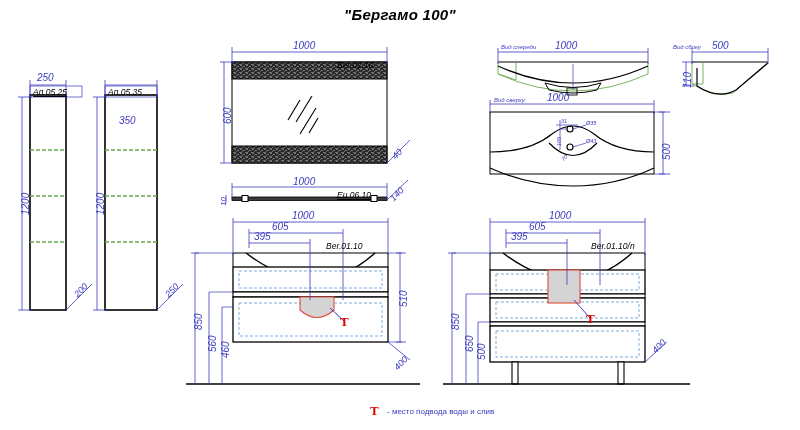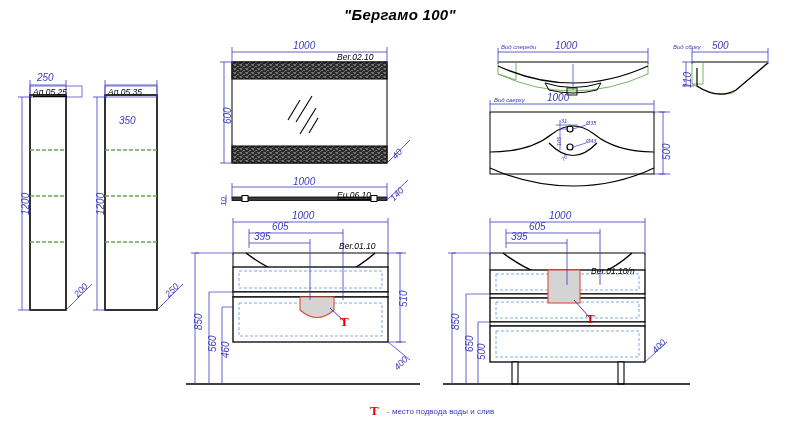--- a/index.html
+++ b/index.html
@@ -253,21 +253,21 @@
   <div class="lbl" style="left:33px;top:87px;text-decoration:underline;">Ап.05.25</div>
   <div class="dim rot90" style="left:20px;top:215px;">1200</div>
   <div class="dim rot45" style="left:72px;top:292px;font-size:9px;">200</div>
 
   <div class="dim" style="left:119px;top:72px;margin-top:43px;">350</div>
   <div class="lbl" style="left:108px;top:87px;">Ап.05.35</div>
   <div class="dim rot90" style="left:95px;top:215px;">1200</div>
   <div class="dim rot45" style="left:163px;top:292px;font-size:9px;">250</div>
 
   <div class="dim" style="left:293px;top:40px;">1000</div>
-  <div class="lbl" style="left:337px;top:52px;">Ber.02.10</div>
+  <div class="lbl" style="left:337px;top:60px;">Ber.02.10</div>
   <div class="dim rot90" style="left:222px;top:124px;">600</div>
   <div class="dim rot45" style="left:390px;top:154px;font-size:9px;">40</div>
 
   <div class="dim" style="left:293px;top:176px;">1000</div>
   <div class="lbl" style="left:337px;top:190px;text-decoration:underline;">Eu.06.10</div>
   <div class="dim rot90 sm" style="left:219px;top:206px;">10</div>
   <div class="dim rot45" style="left:388px;top:196px;font-size:9px;">140</div>
 
   <div class="vlab" style="left:501px;top:44px;">Вид спереди</div>
   <div class="dim" style="left:555px;top:40px;">1000</div>
@@ -281,32 +281,32 @@
   <div class="dim rot90" style="left:661px;top:160px;">500</div>
   <div class="dim xs" style="left:561px;top:118px;">31</div>
   <div class="dim xs" style="left:586px;top:120px;">Ø35</div>
   <div class="dim xs rot90" style="left:556px;top:146px;">105</div>
   <div class="dim xs" style="left:586px;top:138px;">Ø43</div>
   <div class="dim xs rot45" style="left:560px;top:158px;">70</div>
 
   <div class="dim" style="left:292px;top:210px;">1000</div>
   <div class="dim" style="left:272px;top:221px;">605</div>
   <div class="dim" style="left:254px;top:231px;">395</div>
-  <div class="lbl" style="left:339px;top:241px;text-align:right;">Ber.01.10</div>
+  <div class="lbl" style="left:326px;top:241px;text-align:right;">Ber.01.10</div>
   <div class="dim rot90" style="left:398px;top:307px;">510</div>
   <div class="dim rot90" style="left:193px;top:330px;">850</div>
   <div class="dim rot90" style="left:207px;top:352px;">560</div>
   <div class="dim rot90" style="left:220px;top:358px;">460</div>
   <div class="dim rot45" style="left:392px;top:365px;font-size:9px;">400</div>
   <div class="tmark" style="left:340px;top:314px;">T</div>
 
   <div class="dim" style="left:549px;top:210px;">1000</div>
   <div class="dim" style="left:529px;top:221px;">605</div>
   <div class="dim" style="left:511px;top:231px;">395</div>
-  <div class="lbl" style="left:591px;top:241px;margin-top:25px;">Ber.01.10/n</div>
+  <div class="lbl" style="left:591px;top:241px;">Ber.01.10/n</div>
   <div class="dim rot90" style="left:450px;top:330px;">850</div>
   <div class="dim rot90" style="left:464px;top:352px;">650</div>
   <div class="dim rot90" style="left:476px;top:360px;">500</div>
   <div class="dim rot45" style="left:650px;top:348px;font-size:9px;">400</div>
   <div class="tmark" style="left:586px;top:311px;">T</div>
 
   <div class="tmark" style="left:370px;top:403px;">T</div>
   <div class="note" style="left:387px;top:407px;text-align:center;">- место подвода воды и слив</div>
 
 </div>

